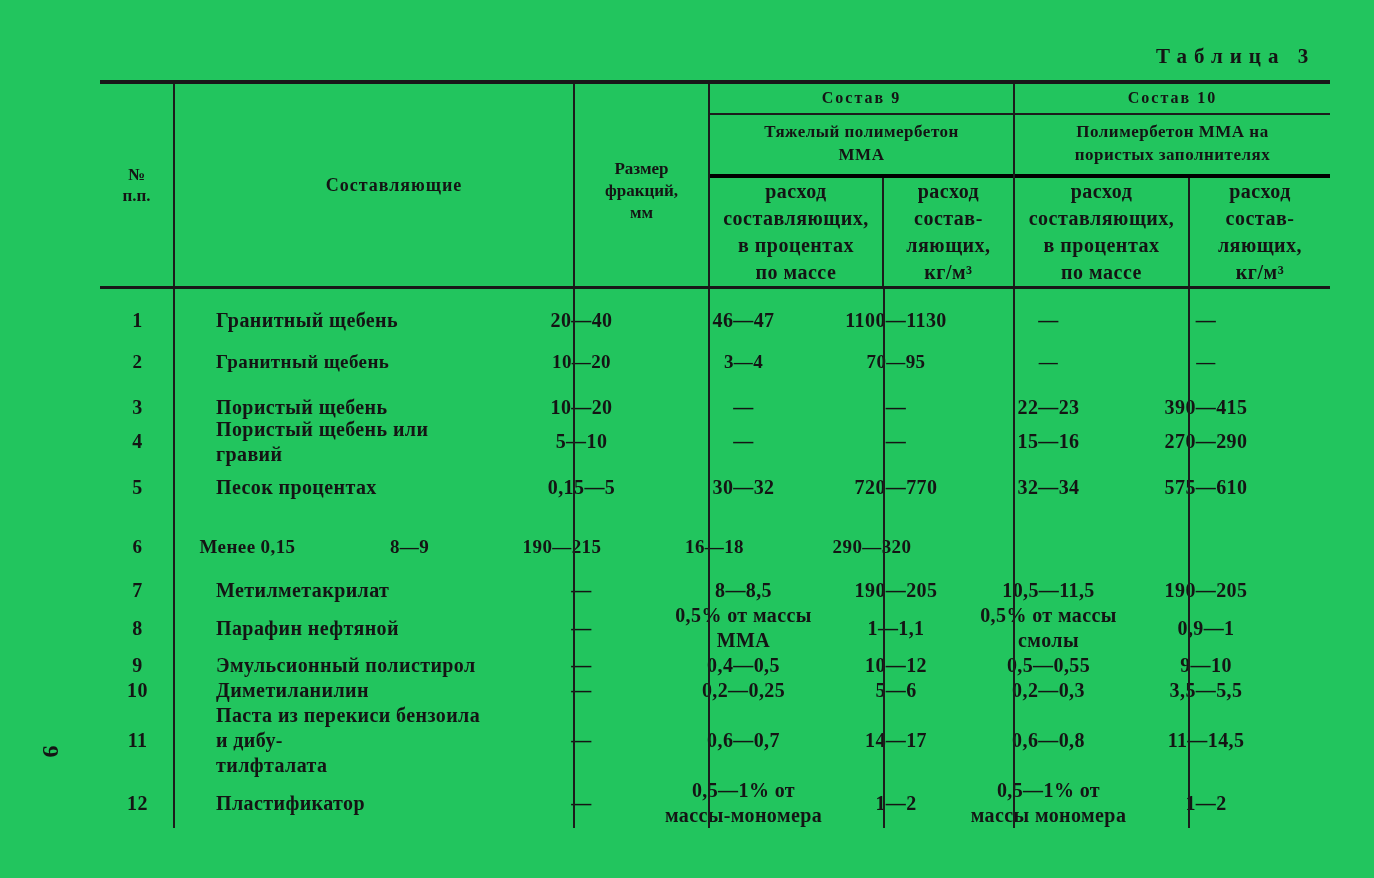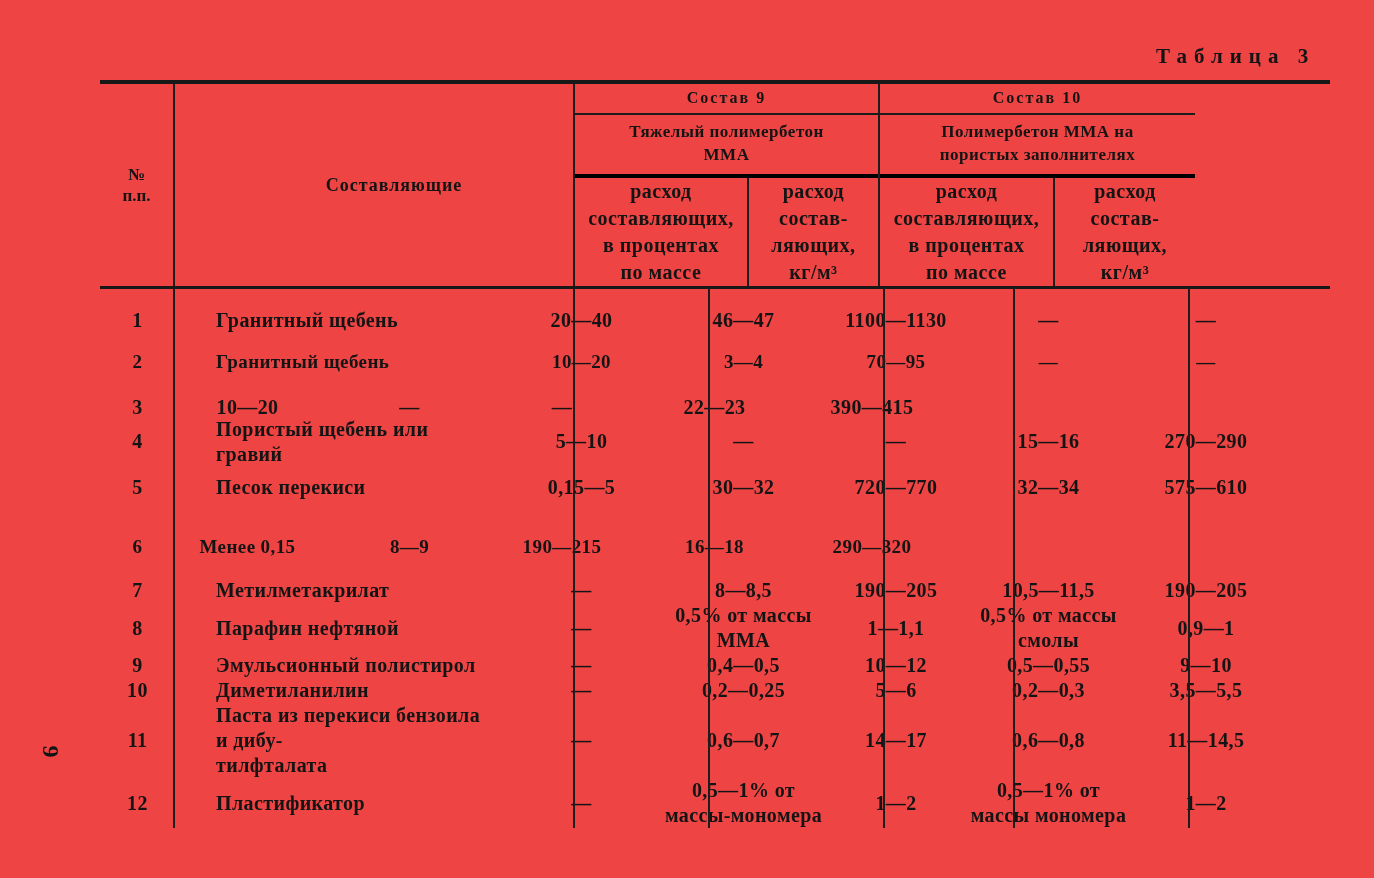--- a/index.html
+++ b/index.html
@@ -3,21 +3,21 @@
 <meta charset="utf-8">
 <style>
   html,body { margin:0; padding:0; }
   body {
     width:1374px; height:878px;
     background:#f6f6f4;
     font-family:"Liberation Serif","DejaVu Serif",serif;
     color:#141414;
     -webkit-font-smoothing:antialiased;
   }
-  .sheet { position:relative; width:1374px; height:878px; background:#ef4444; overflow:hidden; }
+  .sheet { position:relative; width:1374px; height:878px; background:#22c55e; overflow:hidden; }
 
   
   .doc-title {
     position:absolute; top:44px; left:1156px;
     font-size:21px; font-weight:bold; letter-spacing:7px; white-space:nowrap;
   }
 
   
   .page-num {
     position:absolute; left:44px; top:738px;
@@ -98,20 +98,23 @@
 
   <div class="page-num">9</div>
 
   <div class="table-wrap">
     <div class="rule-top"></div>
 
     <div class="thead">
       <div class="hcell h-num">№
 п.п.</div>
       <div class="hcell h-comp">Составляющие</div>
+      <div class="hcell h-frac">Размер
+фракций,
+мм</div>
 
       <div class="h-group g9">
         <div class="g-label">Состав 9</div>
         <div class="g-name">Тяжелый полимербетон
 ММА</div>
         <div class="g-cols">
           <div class="g-col g-pct">расход
 составляющих,
 в процентах
 по массе</div>
@@ -161,38 +164,39 @@
     <div class="cell c-num">2</div>
     <div class="cell c-comp">Гранитный щебень</div>
     <div class="cell c-frac">10—20</div>
     <div class="cell c9p">3—4</div>
     <div class="cell c9k">70—95</div>
     <div class="cell c10p">—</div>
     <div class="cell c10k">—</div>
   </div>
         <div class="trow">
     <div class="cell c-num">3</div>
+    <div class="cell c-comp">Пористый щебень</div>
     <div class="cell c-frac">10—20</div>
     <div class="cell c9p">—</div>
     <div class="cell c9k">—</div>
     <div class="cell c10p">22—23</div>
     <div class="cell c10k">390—415</div>
   </div>
         <div class="trow">
     <div class="cell c-num">4</div>
     <div class="cell c-comp">Пористый щебень или гравий</div>
     <div class="cell c-frac">5—10</div>
     <div class="cell c9p">—</div>
     <div class="cell c9k">—</div>
     <div class="cell c10p">15—16</div>
     <div class="cell c10k">270—290</div>
   </div>
         <div class="trow">
     <div class="cell c-num">5</div>
-    <div class="cell c-comp">Песок перекиси</div>
+    <div class="cell c-comp">Песок процентах</div>
     <div class="cell c-frac">0,15—5</div>
     <div class="cell c9p">30—32</div>
     <div class="cell c9k">720—770</div>
     <div class="cell c10p">32—34</div>
     <div class="cell c10k">575—610</div>
   </div>
         <div class="trow">
     <div class="cell c-num">6</div>
     <div class="cell c-frac">Менее 0,15</div>
     <div class="cell c9p">8—9</div>

